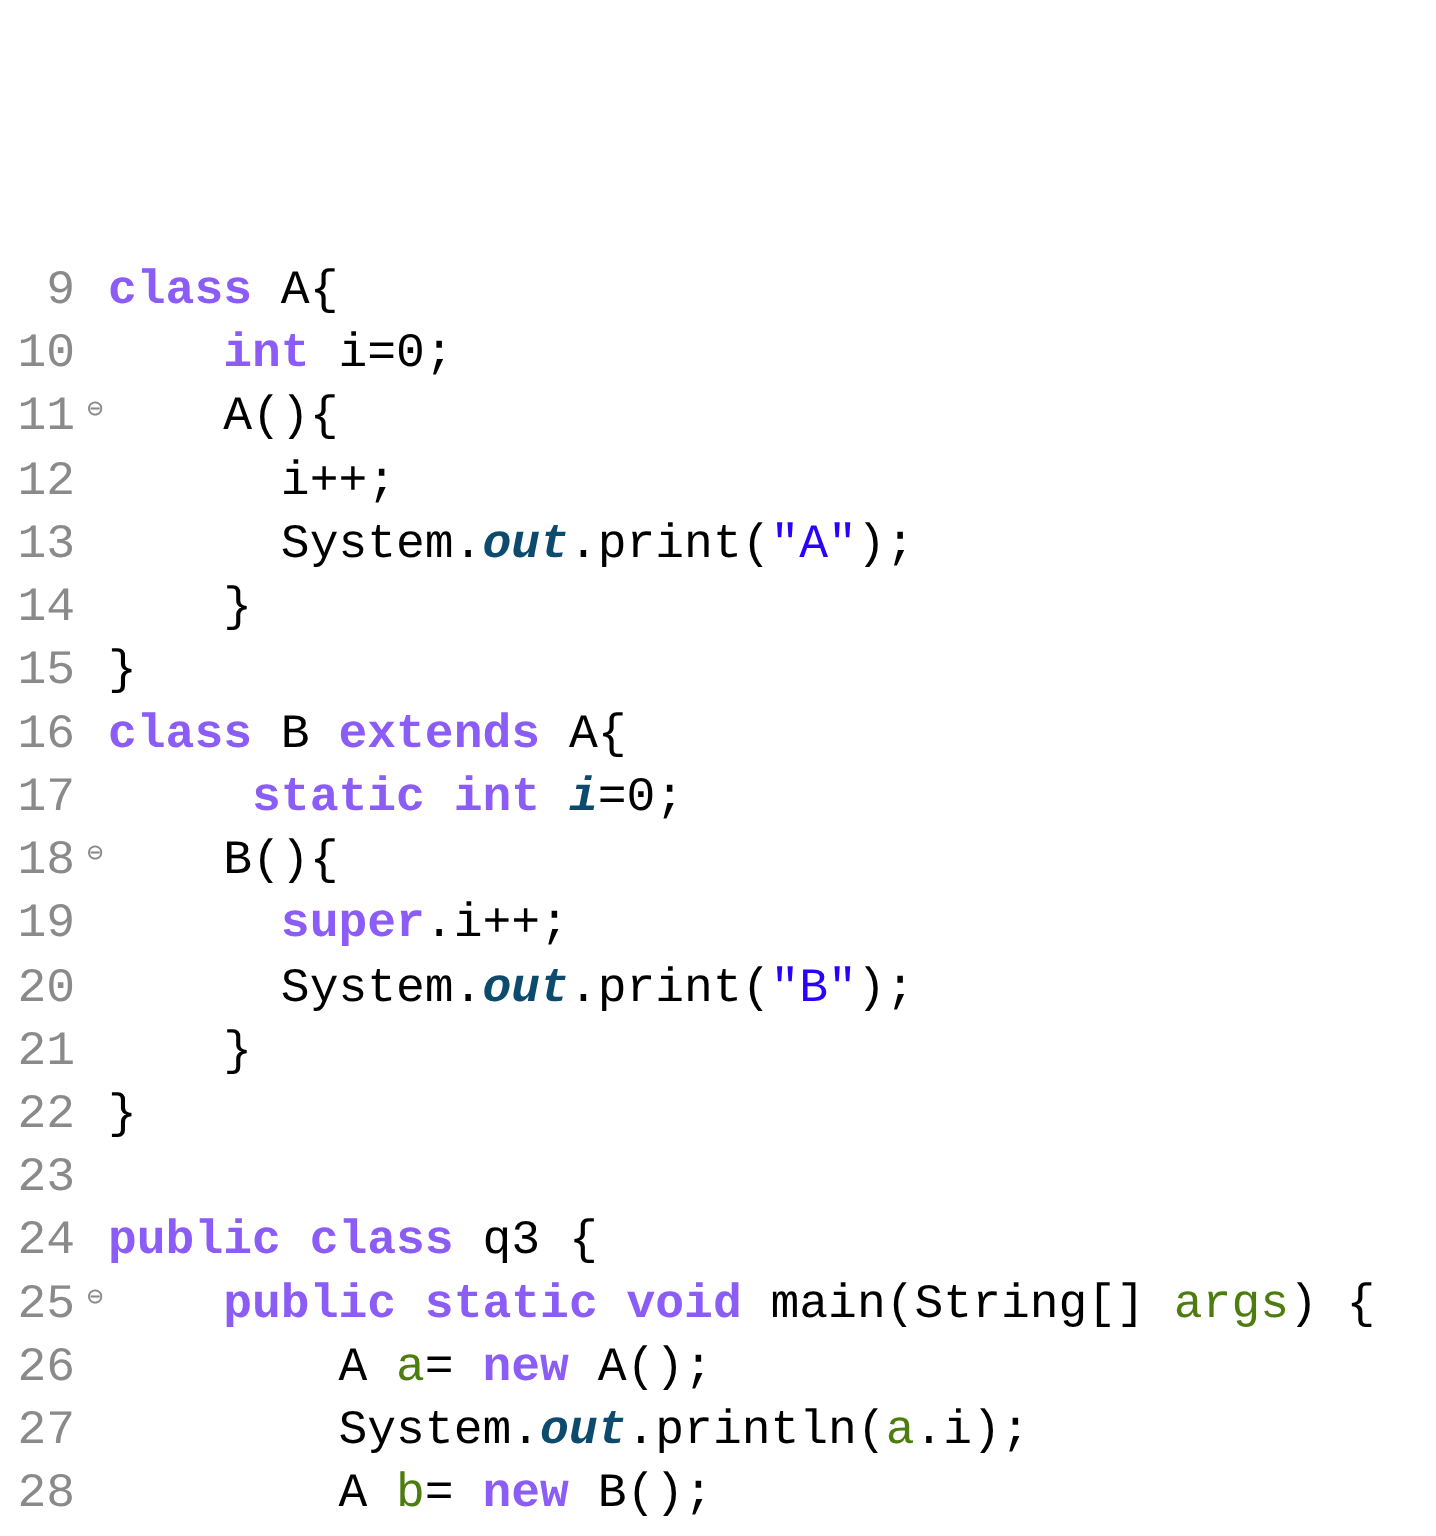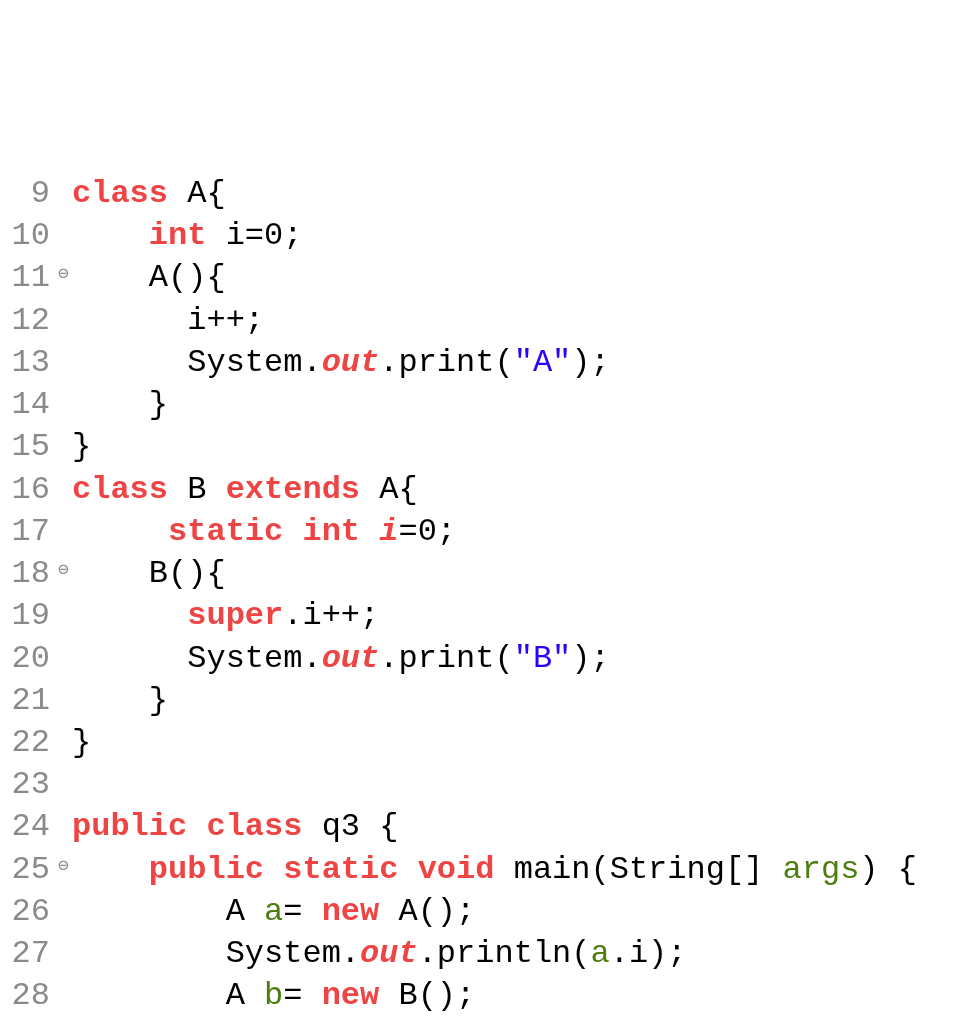--- a/index.html
+++ b/index.html
@@ -30,22 +30,22 @@
     width: 14px;
     text-align: left;
     color: #8a8a8a;
     font-size: 18px;
     flex-shrink: 0;
     line-height: 1.9;
   }
   .code {
     flex: 1;
   }
-  .kw { color: #ef4444; font-weight: bold; }
-  .fld { color: #ef4444; font-style: italic; font-weight: bold; }
+  .kw { color: #8b5cf6; font-weight: bold; }
+  .fld { color: #0c4a6e; font-style: italic; font-weight: bold; }
   .var { color: #4d7c0f; }
   .str { color: #2a00ff; }
   .plain { color: #000000; }
 </style>
 </head>
 <body>
 
 
 
 <div id="editor"><div class="line"><span class="gutter">9</span><span class="marker"></span><span class="code"><span class="kw">class </span><span class="plain">A{</span></span></div><div class="line"><span class="gutter">10</span><span class="marker"></span><span class="code"><span class="plain">    </span><span class="kw">int </span><span class="plain">i</span><span class="plain">=0;</span></span></div><div class="line"><span class="gutter">11</span><span class="marker">⊖</span><span class="code"><span class="plain">    A(){</span></span></div><div class="line"><span class="gutter">12</span><span class="marker"></span><span class="code"><span class="plain">      i++;</span></span></div><div class="line"><span class="gutter">13</span><span class="marker"></span><span class="code"><span class="plain">      System.</span><span class="fld">out</span><span class="plain">.print(</span><span class="str">"A"</span><span class="plain">);</span></span></div><div class="line"><span class="gutter">14</span><span class="marker"></span><span class="code"><span class="plain">    }</span></span></div><div class="line"><span class="gutter">15</span><span class="marker"></span><span class="code"><span class="plain">}</span></span></div><div class="line"><span class="gutter">16</span><span class="marker"></span><span class="code"><span class="kw">class </span><span class="plain">B </span><span class="kw">extends </span><span class="plain">A{</span></span></div><div class="line"><span class="gutter">17</span><span class="marker"></span><span class="code"><span class="plain">     </span><span class="kw">static int </span><span class="fld">i</span><span class="plain">=0;</span></span></div><div class="line"><span class="gutter">18</span><span class="marker">⊖</span><span class="code"><span class="plain">    B(){</span></span></div><div class="line"><span class="gutter">19</span><span class="marker"></span><span class="code"><span class="plain">      </span><span class="kw">super</span><span class="plain">.i++;</span></span></div><div class="line"><span class="gutter">20</span><span class="marker"></span><span class="code"><span class="plain">      System.</span><span class="fld">out</span><span class="plain">.print(</span><span class="str">"B"</span><span class="plain">);</span></span></div><div class="line"><span class="gutter">21</span><span class="marker"></span><span class="code"><span class="plain">    }</span></span></div><div class="line"><span class="gutter">22</span><span class="marker"></span><span class="code"><span class="plain">}</span></span></div><div class="line"><span class="gutter">23</span><span class="marker"></span><span class="code"></span></div><div class="line"><span class="gutter">24</span><span class="marker"></span><span class="code"><span class="kw">public class </span><span class="plain">q3 {</span></span></div><div class="line"><span class="gutter">25</span><span class="marker">⊖</span><span class="code"><span class="plain">    </span><span class="kw">public static void </span><span class="plain">main(String[] </span><span class="var">args</span><span class="plain">) {</span></span></div><div class="line"><span class="gutter">26</span><span class="marker"></span><span class="code"><span class="plain">        A </span><span class="var">a</span><span class="plain">= </span><span class="kw">new </span><span class="plain">A();</span></span></div><div class="line"><span class="gutter">27</span><span class="marker"></span><span class="code"><span class="plain">        System.</span><span class="fld">out</span><span class="plain">.println(</span><span class="var">a</span><span class="plain">.i);</span></span></div><div class="line"><span class="gutter">28</span><span class="marker"></span><span class="code"><span class="plain">        A </span><span class="var">b</span><span class="plain">= </span><span class="kw">new </span><span class="plain">B();</span></span></div><div class="line"><span class="gutter">29</span><span class="marker"></span><span class="code"><span class="plain">        System.</span><span class="fld">out</span><span class="plain">.println(</span><span class="var">a</span><span class="plain">.i);</span></span></div></div>

